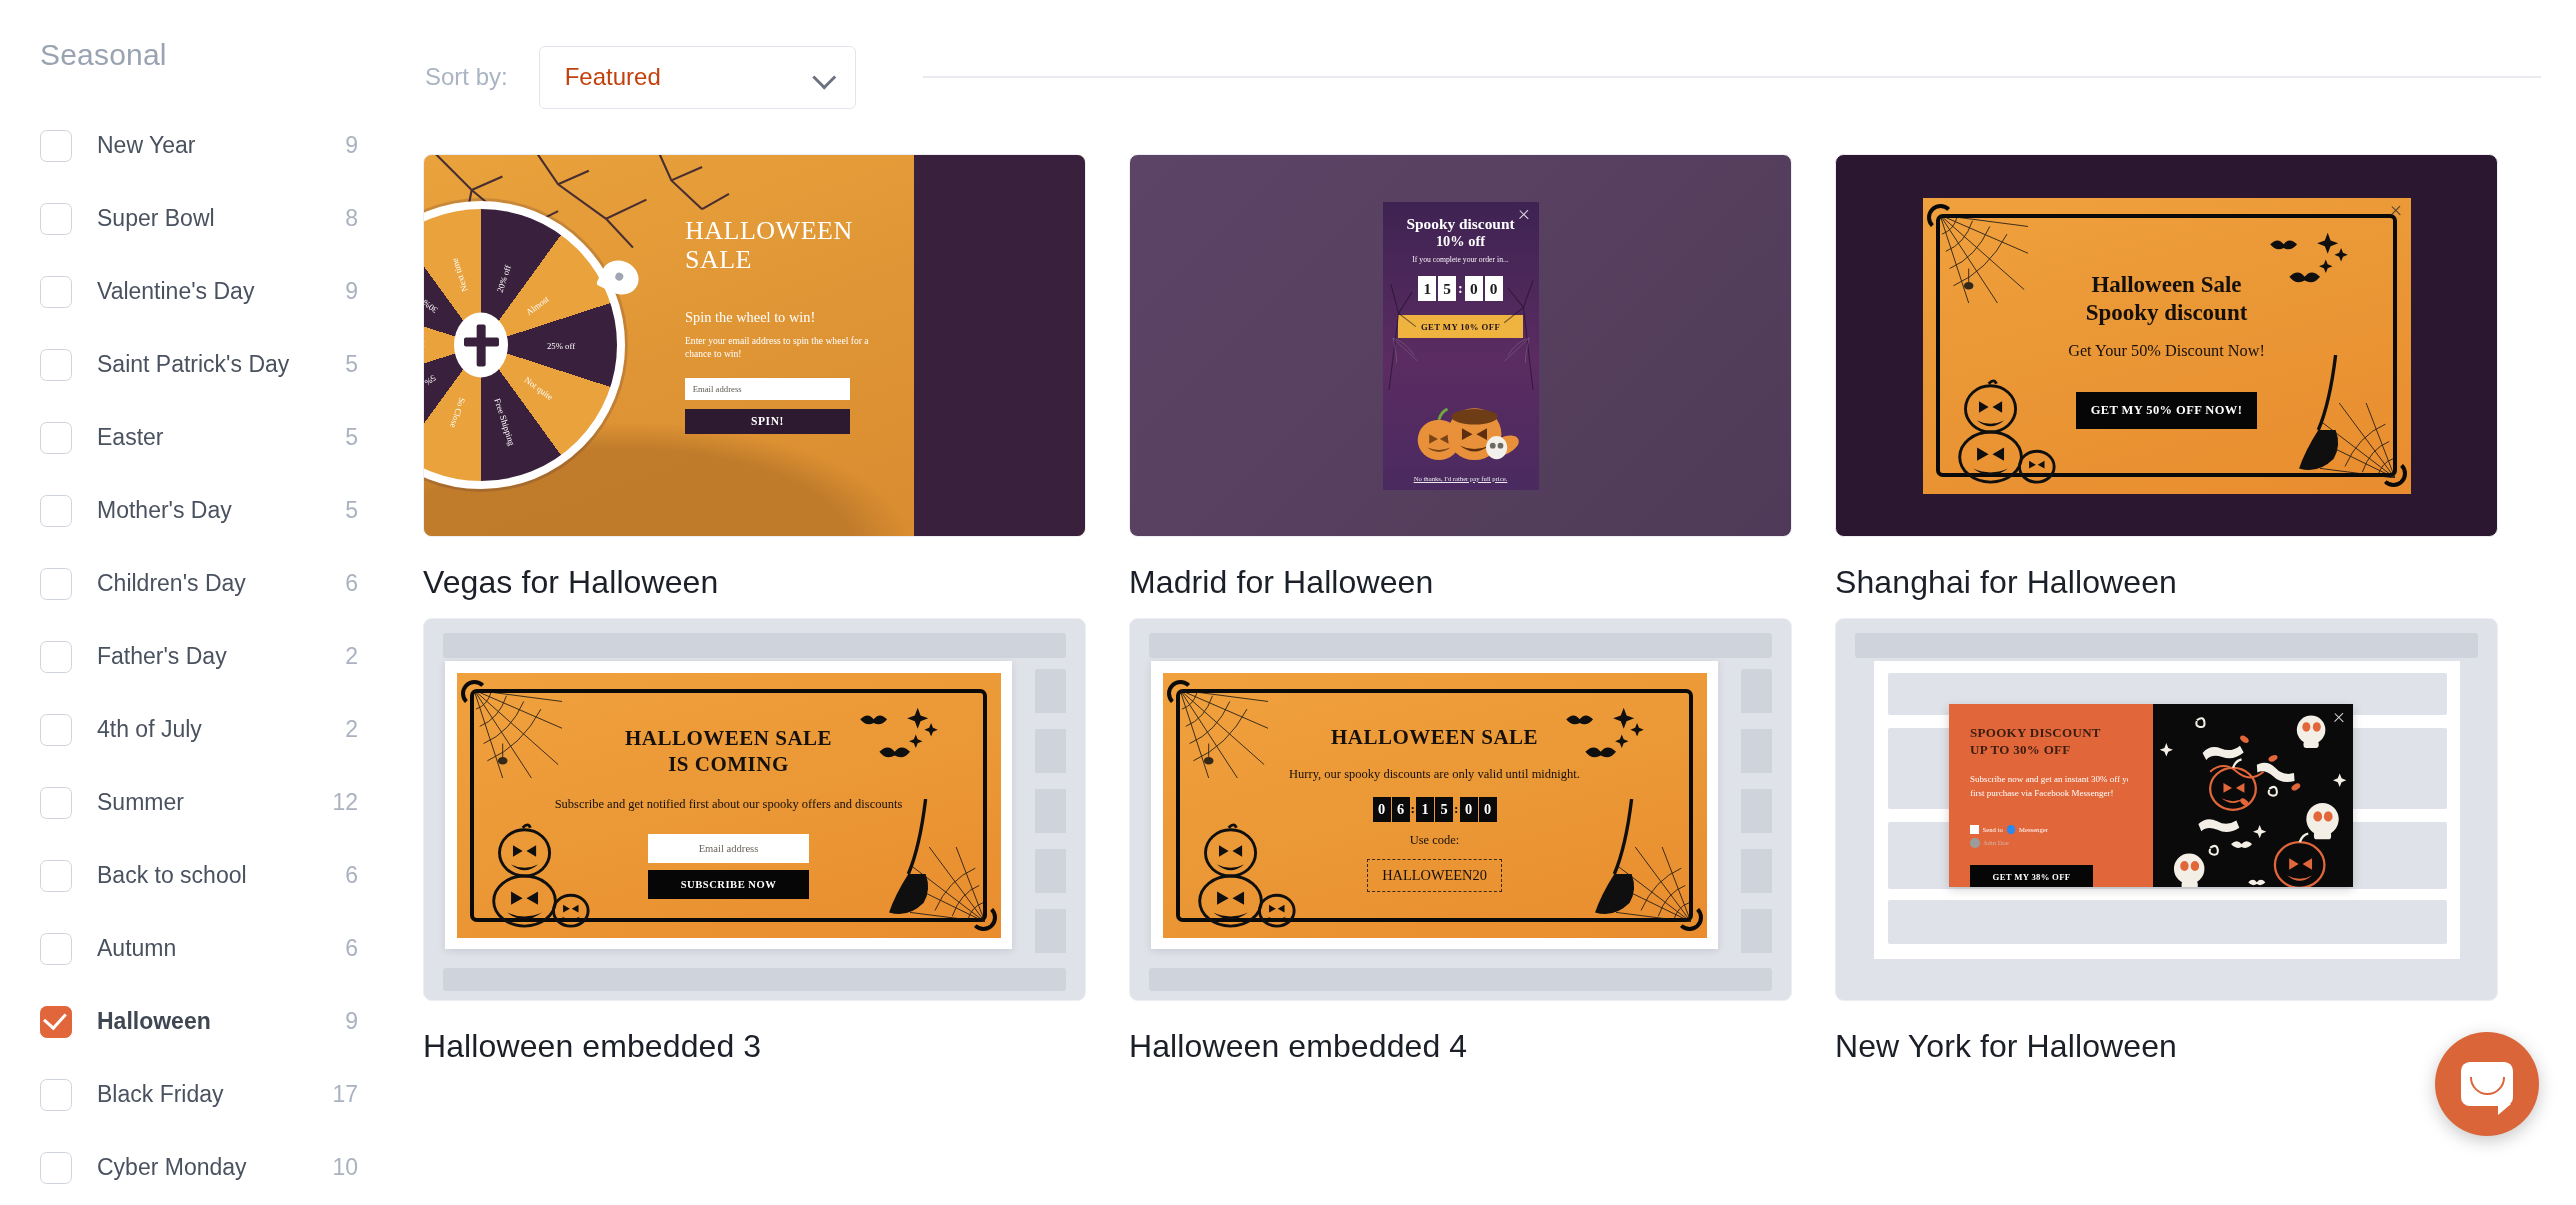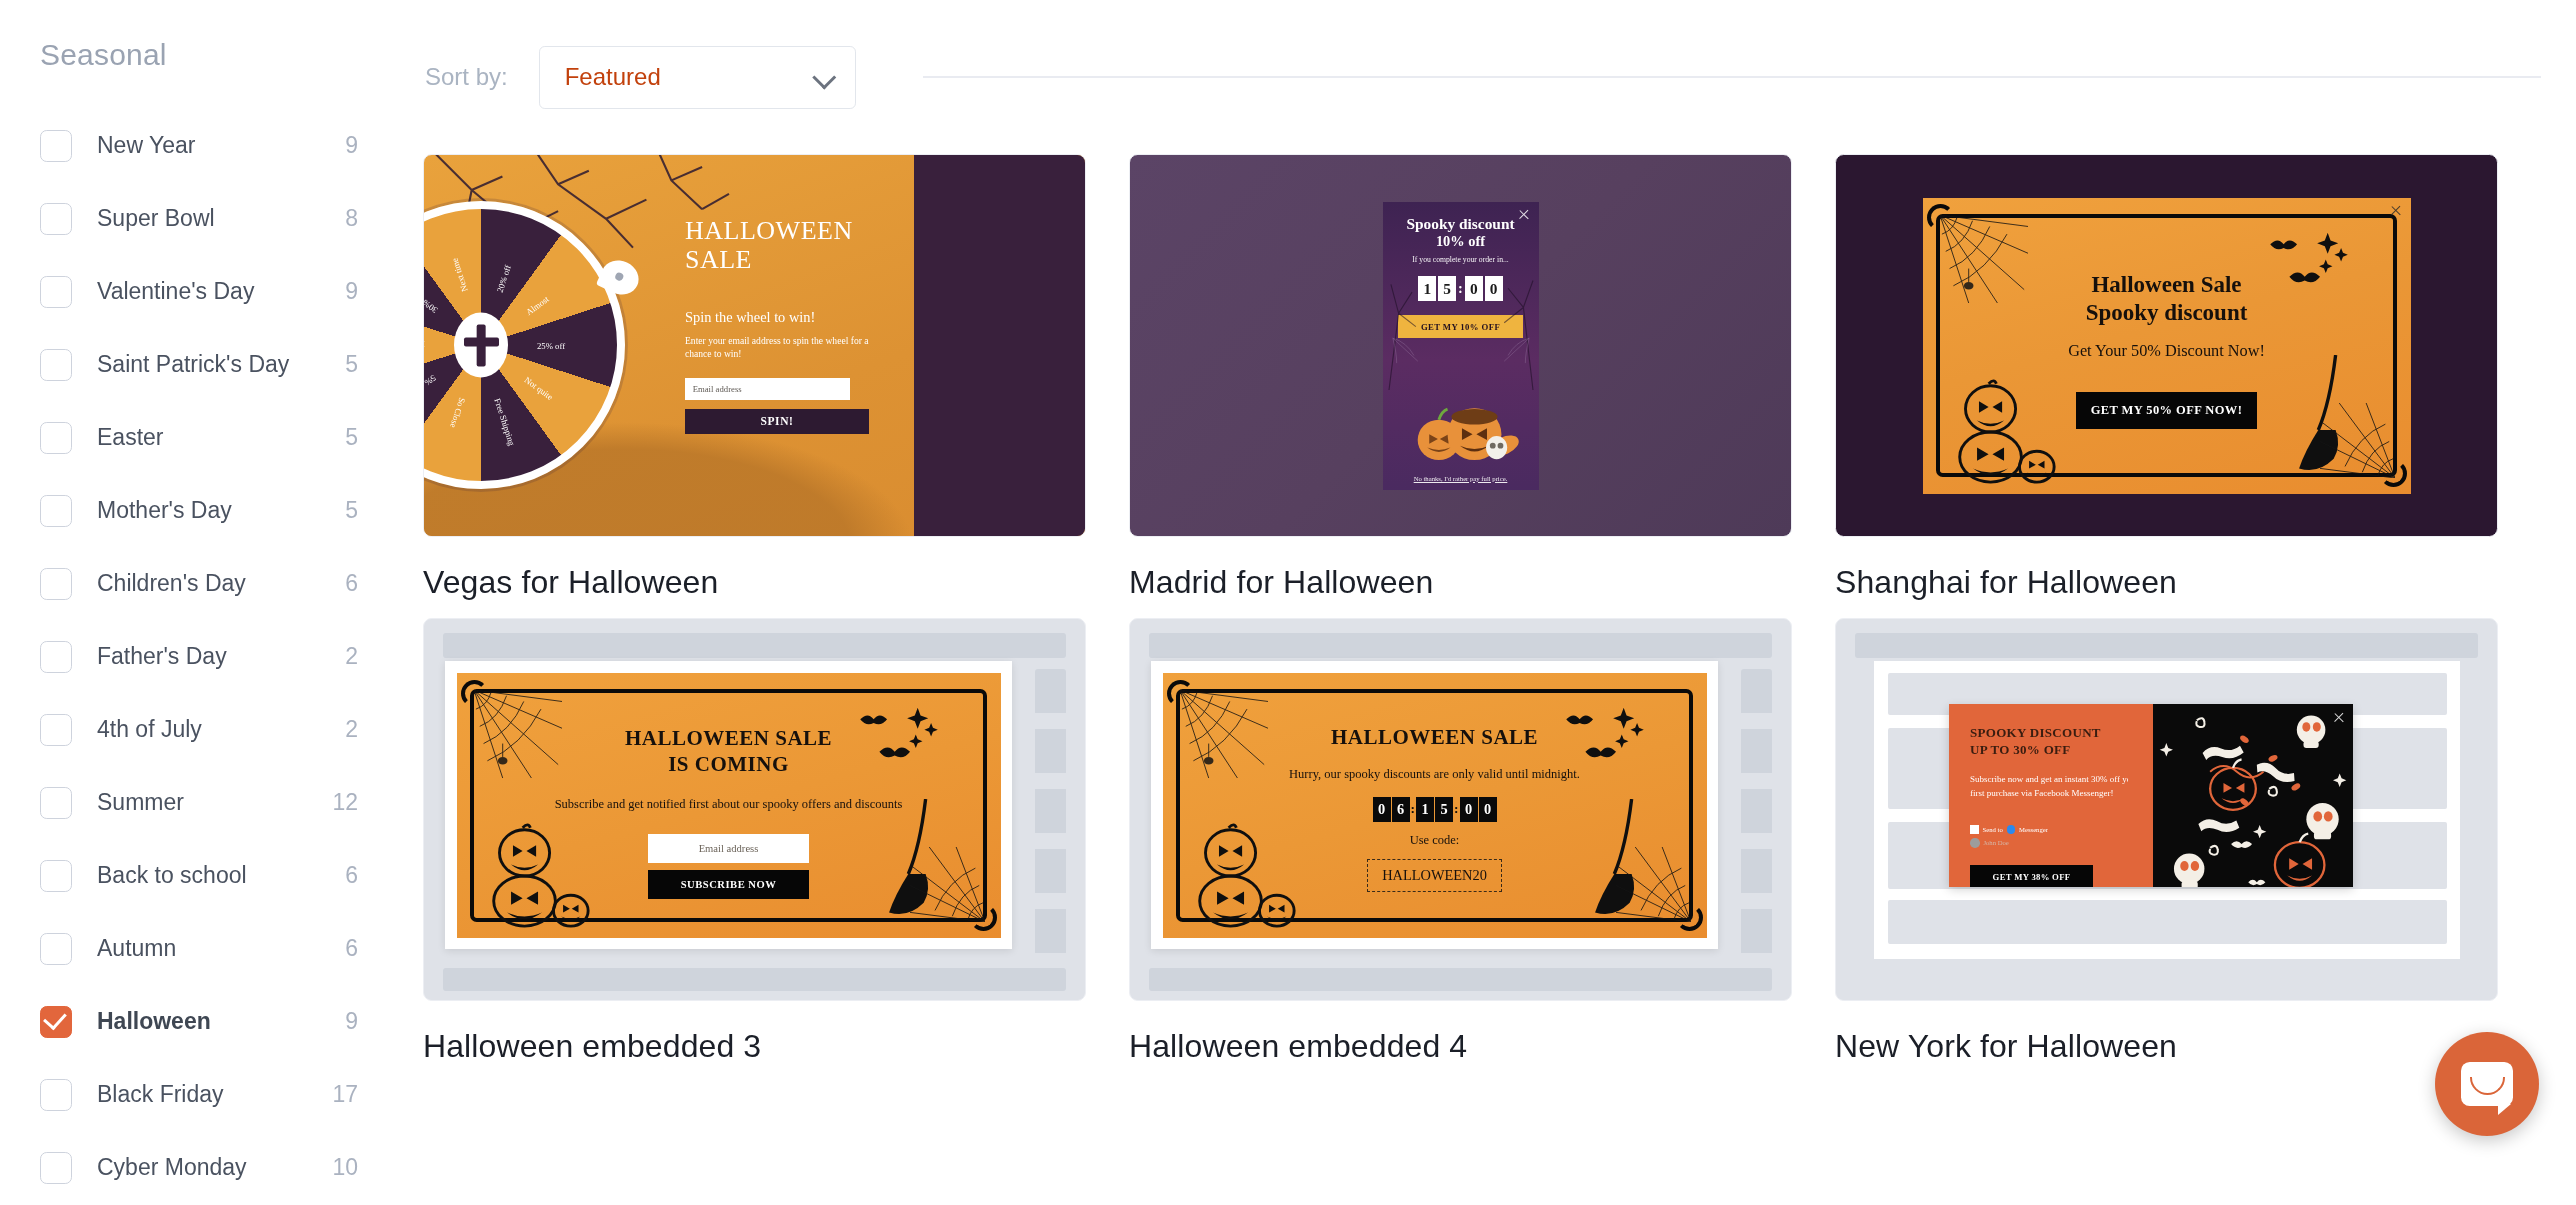--- a/index.html
+++ b/index.html
@@ -123,21 +123,21 @@
   .t1 .copy { position: absolute; left: 261px; top: 62px; width: 202px; color: #fff; font-family: "Liberation Serif", serif; }
   .t1 .h1 { font-size: 26px; line-height: 1.1; letter-spacing: 0.5px; }
   .t1 .h2 { font-size: 14.4px; margin-top: 35px; }
   .t1 .p { font-size: 9.6px; margin-top: 8.7px; line-height: 1.35; }
   .t1 .field {
     margin-top: 17.3px; width: 165px; height: 22px; background: #fff;
     display: flex; align-items: center; padding-left: 7.7px;
     font-size: 8.7px; color: #5f5a55;
   }
   .t1 .btn {
-    margin-top: 8.7px; width: 184px; height: 25px; background: #2d1a31; color: #fff;
+    margin-top: 8.7px; width: 165px; height: 25px; background: #2d1a31; color: #fff;
     display: flex; align-items: center; justify-content: center;
     font-size: 11.5px; font-weight: 700; letter-spacing: 0.6px;
   }
 
   
   .t2 { background: linear-gradient(135deg,#5b4466 0%,#57405f 50%,#4e3a58 100%); }
   .t2 .modal {
     position: absolute; left: 50%; top: 50%; transform: translate(-50%,-50%);
     width: 156px; height: 288px;
     background: linear-gradient(180deg,#3e2352 0%,#5b2c62 55%,#4a2a60 100%);
@@ -408,21 +408,21 @@
               <path d="M250 0 L268 40 L300 70 M268 40 L300 26 M300 70 L328 54"></path>
             </g>
           </svg>
           <div class="ground"></div>
           <div class="wheel-wrap">
             <div class="wheel"></div>
             <div class="wheel-hub"></div>
             <div class="wheel-pointer"></div>
           <span class="wheel-seg-label" style="transform: rotate(-72deg) translate(56px, -3.8px);">20% off</span>
               <span class="wheel-seg-label" style="transform: rotate(-36deg) translate(56px, -3.8px);">Almost</span>
-              <span class="wheel-seg-label" style="transform: rotate(0deg) translate(56px, -3.8px);">25% off</span>
+              <span class="wheel-seg-label" style="transform: rotate(0deg) translate(56px, -3.8px); margin-left: 10px;">25% off</span>
               <span class="wheel-seg-label" style="transform: rotate(36deg) translate(56px, -3.8px);">Not quite</span>
               <span class="wheel-seg-label" style="transform: rotate(72deg) translate(56px, -3.8px);">Free Shipping</span>
               <span class="wheel-seg-label" style="transform: rotate(108deg) translate(56px, -3.8px);">So Close</span>
               <span class="wheel-seg-label" style="transform: rotate(144deg) translate(56px, -3.8px);">5% off</span>
               <span class="wheel-seg-label" style="transform: rotate(180deg) translate(56px, -3.8px);">No luck today</span>
               <span class="wheel-seg-label" style="transform: rotate(216deg) translate(56px, -3.8px);">30% off</span>
               <span class="wheel-seg-label" style="transform: rotate(252deg) translate(56px, -3.8px);">Next time</span>
             </div>
           <div class="copy">
             <div class="h1">HALLOWEEN SALE</div>

